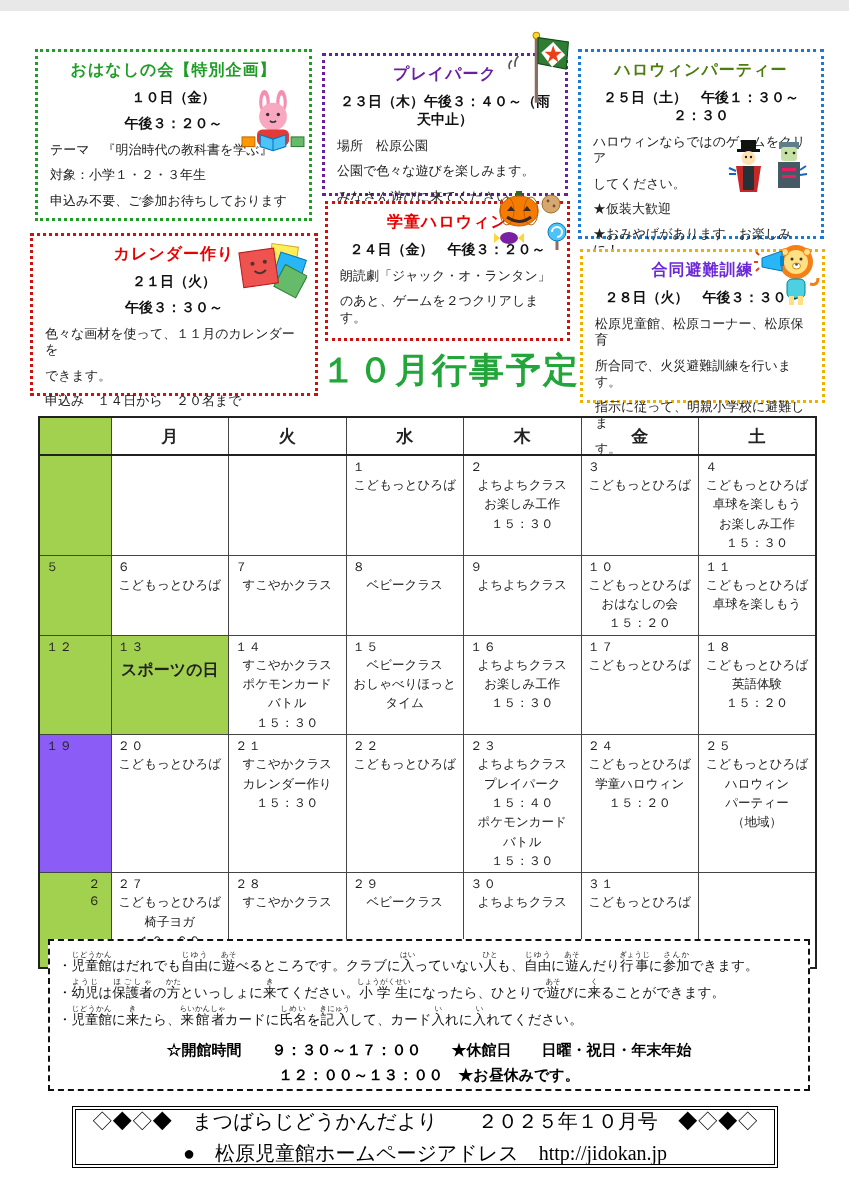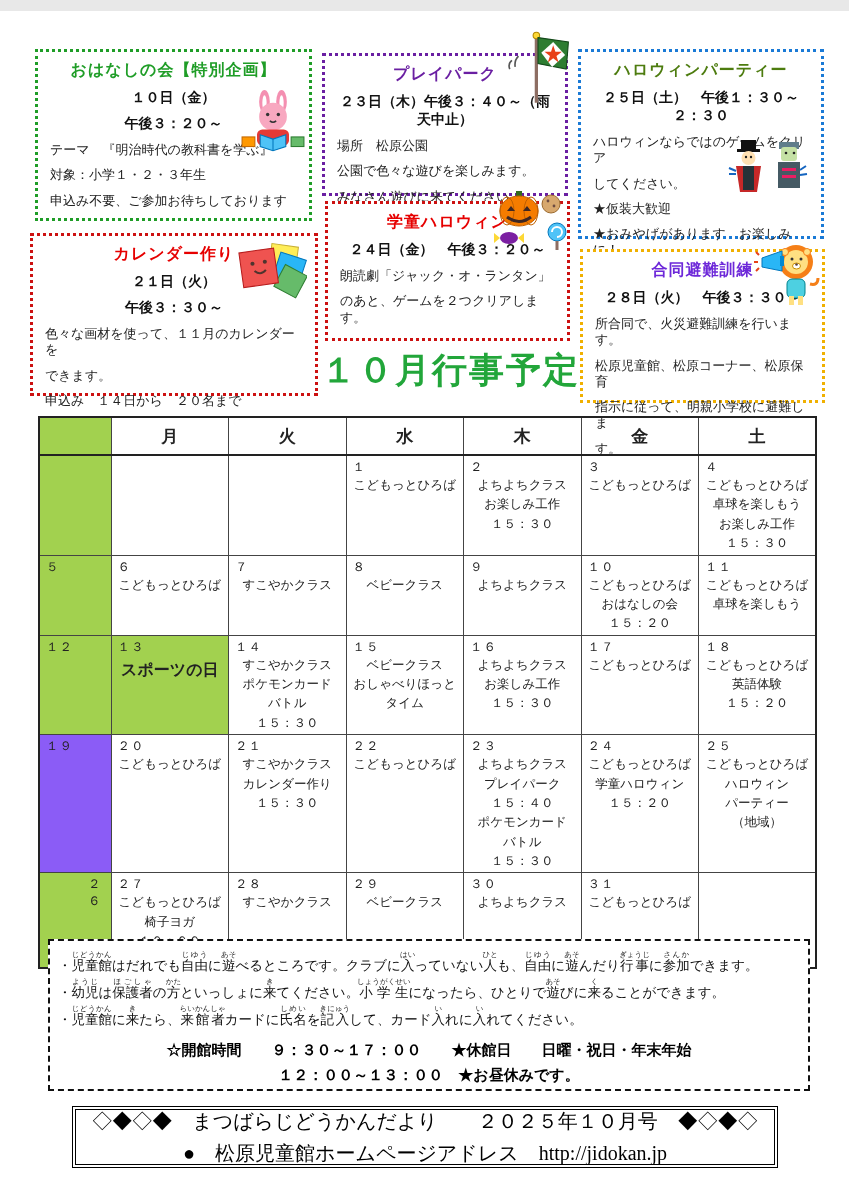--- a/index.html
+++ b/index.html
@@ -188,22 +188,22 @@
             <polygon points="8,20 28,13 28,33 8,29" fill="#29b6f6" stroke="#0277bd"></polygon>
             <rect x="26" y="18" width="4" height="10" fill="#0288d1"></rect>
             <path d="M5 17 L2 14 M4 24 L0 24 M5 30 L2 33" stroke="#e84118" stroke-width="2"></path>
             <rect x="33" y="41" width="18" height="19" rx="5" fill="#4dd0e1" stroke="#00838f"></rect>
             <rect x="35" y="58" width="5" height="9" fill="#ffe082"></rect>
             <rect x="44" y="58" width="5" height="9" fill="#ffe082"></rect>
             <path d="M56 46 q8 2 8 -6" stroke="#f57f17" stroke-width="3" fill="none"></path>
           </svg></span>
         <div class="ebox-title" style="color: #6d28d9;">合同避難訓練</div>
         <div class="ebox-date">２８日（火）　午後３：３０～</div>
+        <div class="ebox-line">松原児童館、松原コーナー、松原保育</div>
         <div class="ebox-line">所合同で、火災避難訓練を行います。</div>
-        <div class="ebox-line">松原児童館、松原コーナー、松原保育</div>
         <div class="ebox-line">指示に従って、明親小学校に避難しま</div>
         <div class="ebox-line">す。</div>
       </div>
     </div>
 
   <h1 class="main-title" style="color: rgb(34, 166, 58);">１０月行事予定</h1>
 
   <table class="calendar">
     <thead id="cal-head">
         <tr>

